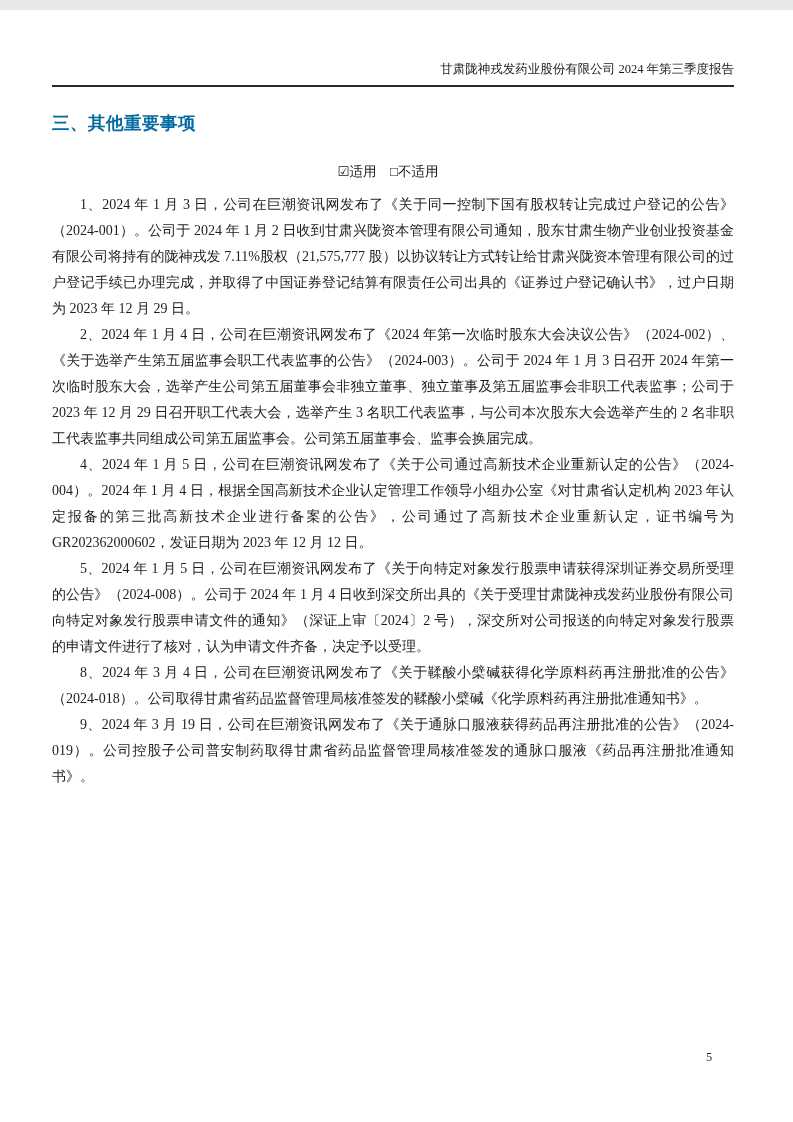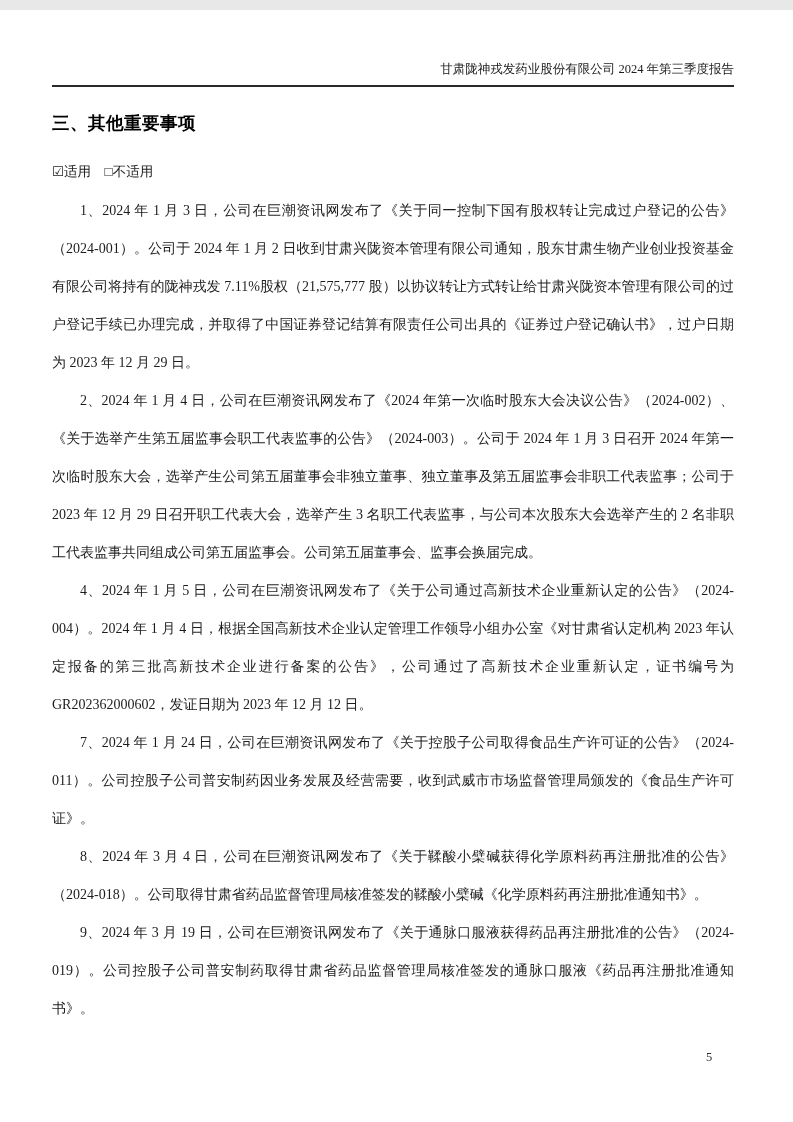--- a/index.html
+++ b/index.html
@@ -19,33 +19,34 @@
     text-align: right;
     font-size: 12.5px;
     line-height: 18px;
     padding-bottom: 7px;
     border-bottom: 2.5px solid #2a2a2a;
   }
   .section-heading {
     font-family: "Liberation Sans", "DejaVu Sans", sans-serif;
     font-weight: bold;
     font-size: 17.5px;
-    color: #000000;
+    color: #0369a1;
     margin-top: 24px;
     letter-spacing: 0.5px;
   }
   .applicability {
     margin-top: 28px;
     font-size: 13.5px;
+    text-align: center;
   }
   .applicability .opt { margin-right: 10px; }
   .body-text { margin-top: 11px; }
   .para {
     font-size: 14px;
-    line-height: 38px;
+    line-height: 26px;
     text-align: justify;
     text-justify: inter-character;
     text-indent: 2em;
     margin: 0;
   }
   .page-number {
     position: absolute;
     left: 706px;
     top: 1040px;
     font-size: 12.5px;
@@ -63,20 +64,20 @@
 
   <div class="applicability">
     <span class="opt">☑适用</span>
     <span class="opt">□不适用</span>
   </div>
 
   <div class="body-text">
       <p class="para">1、2024 年 1 月 3 日，公司在巨潮资讯网发布了《关于同一控制下国有股权转让完成过户登记的公告》（2024-001）。公司于 2024 年 1 月 2 日收到甘肃兴陇资本管理有限公司通知，股东甘肃生物产业创业投资基金有限公司将持有的陇神戎发 7.11%股权（21,575,777 股）以协议转让方式转让给甘肃兴陇资本管理有限公司的过户登记手续已办理完成，并取得了中国证券登记结算有限责任公司出具的《证券过户登记确认书》，过户日期为 2023 年 12 月 29 日。</p>
       <p class="para">2、2024 年 1 月 4 日，公司在巨潮资讯网发布了《2024 年第一次临时股东大会决议公告》（2024-002）、《关于选举产生第五届监事会职工代表监事的公告》（2024-003）。公司于 2024 年 1 月 3 日召开 2024 年第一次临时股东大会，选举产生公司第五届董事会非独立董事、独立董事及第五届监事会非职工代表监事；公司于 2023 年 12 月 29 日召开职工代表大会，选举产生 3 名职工代表监事，与公司本次股东大会选举产生的 2 名非职工代表监事共同组成公司第五届监事会。公司第五届董事会、监事会换届完成。</p>
       <p class="para">4、2024 年 1 月 5 日，公司在巨潮资讯网发布了《关于公司通过高新技术企业重新认定的公告》（2024-004）。2024 年 1 月 4 日，根据全国高新技术企业认定管理工作领导小组办公室《对甘肃省认定机构 2023 年认定报备的第三批高新技术企业进行备案的公告》，公司通过了高新技术企业重新认定，证书编号为 GR202362000602，发证日期为 2023 年 12 月 12 日。</p>
-      <p class="para">7、2024 年 1 月 24 日，公司在巨潮资讯网发布了《关于控股子公司取得食品生产许可证的公告》（2024-011）。公司控股子公司普安制药因业务发展及经营需要，收到武威市市场监督管理局颁发的《食品生产许可证》。</p>
+      <p class="para">5、2024 年 1 月 5 日，公司在巨潮资讯网发布了《关于向特定对象发行股票申请获得深圳证券交易所受理的公告》（2024-008）。公司于 2024 年 1 月 4 日收到深交所出具的《关于受理甘肃陇神戎发药业股份有限公司向特定对象发行股票申请文件的通知》（深证上审〔2024〕2 号），深交所对公司报送的向特定对象发行股票的申请文件进行了核对，认为申请文件齐备，决定予以受理。</p>
       <p class="para">8、2024 年 3 月 4 日，公司在巨潮资讯网发布了《关于鞣酸小檗碱获得化学原料药再注册批准的公告》（2024-018）。公司取得甘肃省药品监督管理局核准签发的鞣酸小檗碱《化学原料药再注册批准通知书》。</p>
       <p class="para">9、2024 年 3 月 19 日，公司在巨潮资讯网发布了《关于通脉口服液获得药品再注册批准的公告》（2024-019）。公司控股子公司普安制药取得甘肃省药品监督管理局核准签发的通脉口服液《药品再注册批准通知书》。</p>
     </div>
 
   <div class="page-number">5</div>
 
 </div>
 
 </body></html>

